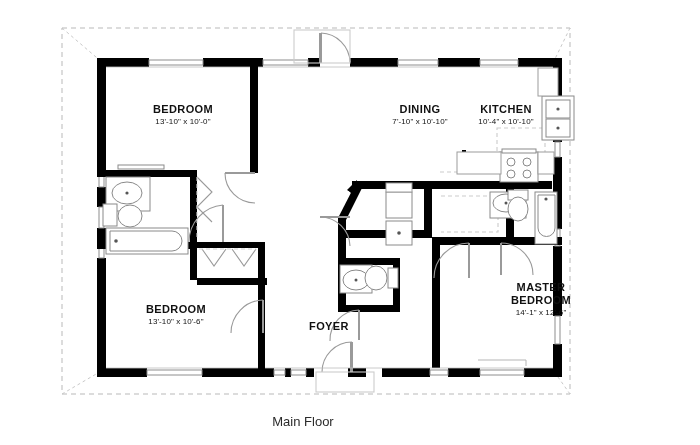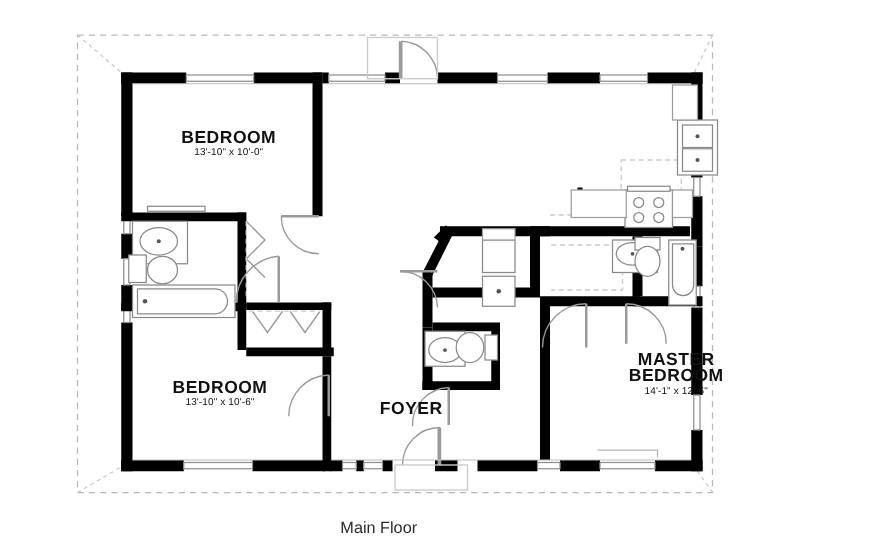--- a/index.html
+++ b/index.html
@@ -27,21 +27,21 @@
   .room-label {
     position: absolute;
     text-align: center;
     color: #111111;
     font-family: "Liberation Sans", sans-serif;
     pointer-events: none;
     white-space: nowrap;
     transform: translateX(-50%);
   }
   .room-name {
-    font-size: 14px;
+    font-size: 11px;
     font-weight: bold;
     letter-spacing: 0.4px;
     line-height: 13px;
   }
   .room-dims {
     font-size: 8px;
     font-weight: normal;
     letter-spacing: 0.1px;
     line-height: 11px;
   }
@@ -338,21 +338,29 @@
     </g>
 
   </svg>
 
   <div class="room-label" style="left:183px; top:103px;">
     <div class="room-name">BEDROOM</div>
     <div class="room-dims">13'-10" x 10'-0"</div>
   </div>
 
 
-
+  <div class="room-label" style="left:420px; top:103px;">
+    <div class="room-name">DINING</div>
+    <div class="room-dims">7'-10" x 10'-10"</div>
+  </div>
+
+  <div class="room-label" style="left:506px; top:103px;">
+    <div class="room-name">KITCHEN</div>
+    <div class="room-dims">10'-4" x 10'-10"</div>
+  </div>
 
   <div class="room-label" style="left:176px; top:303px;">
     <div class="room-name">BEDROOM</div>
     <div class="room-dims">13'-10" x 10'-6"</div>
   </div>
 
   <div class="room-label" style="left:329px; top:320px;">
     <div class="room-name">FOYER</div>
   </div>
 

